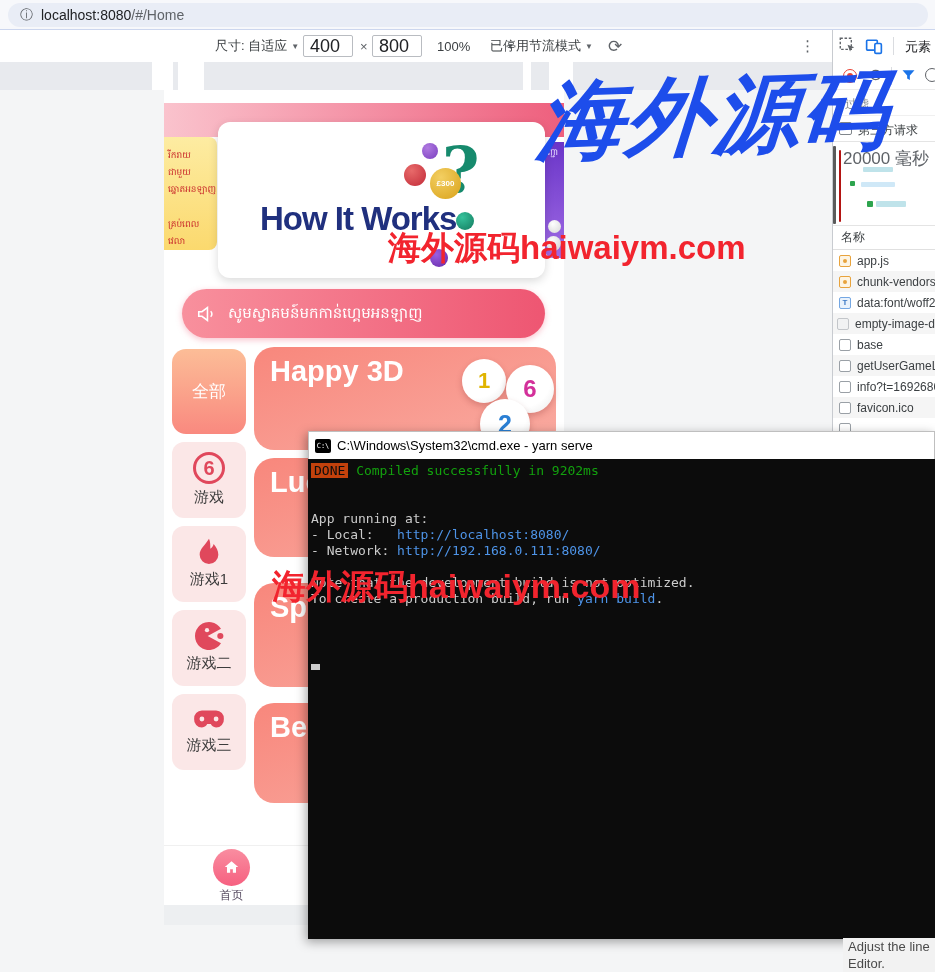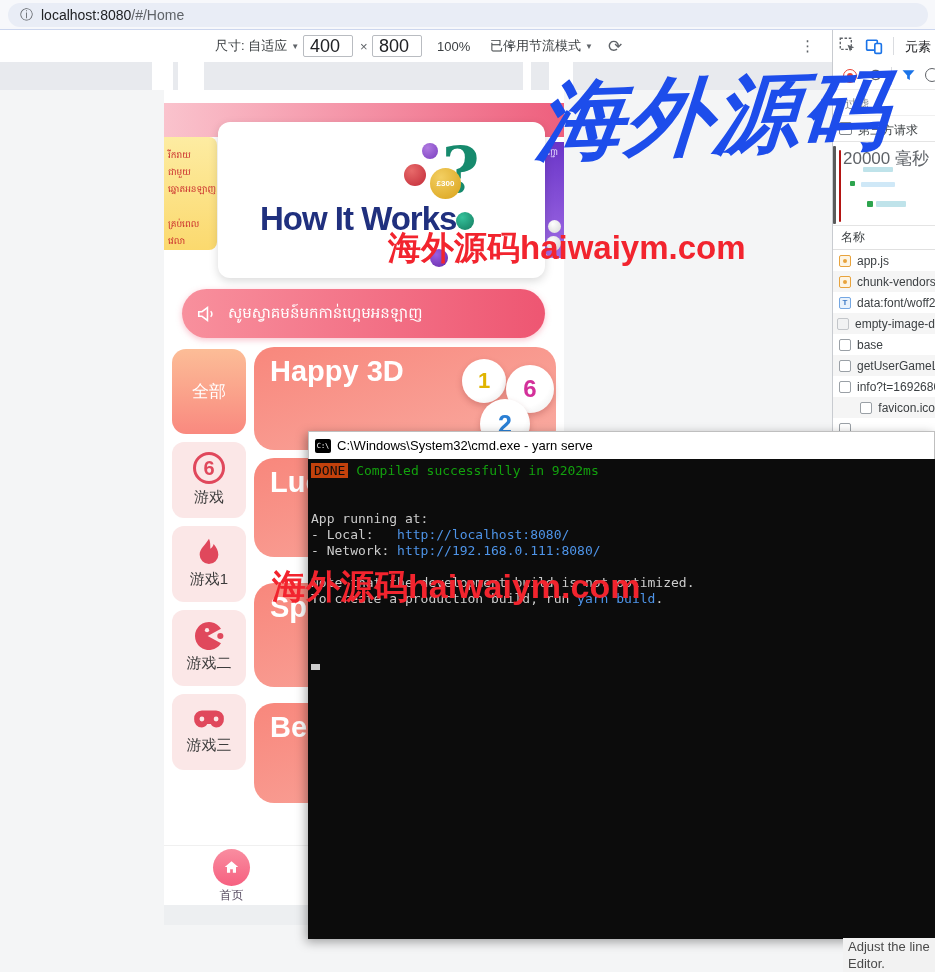--- a/index.html
+++ b/index.html
@@ -224,21 +224,21 @@
         <span>base</span>
       </div>
     <div class="req alt" style="top:293px;">
         <span class="fico doc"></span>
         <span>getUserGameLi</span>
       </div>
     <div class="req" style="top:314px;">
         <span class="fico doc"></span>
         <span>info?t=1692680</span>
       </div>
-    <div class="req alt" style="top:335px;justify-content:flex-end;">
+    <div class="req alt" style="top:335px;">
         <span class="fico doc"></span>
         <span>favicon.ico</span>
       </div>
     <div class="req" style="top:356px;">
         <span class="fico doc"></span>
       </div>
   </div>
 
   <div class="abs" id="viewport">
     <div class="abs" id="banner-band"></div>

